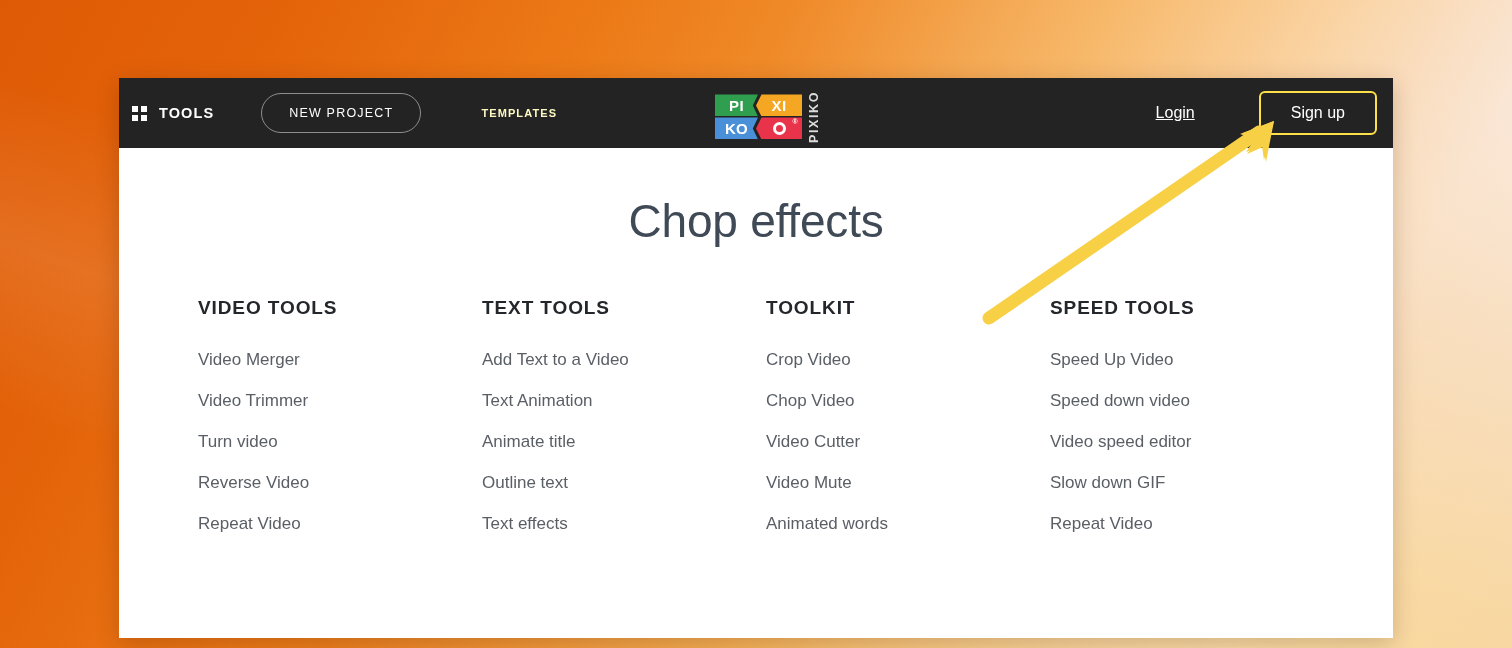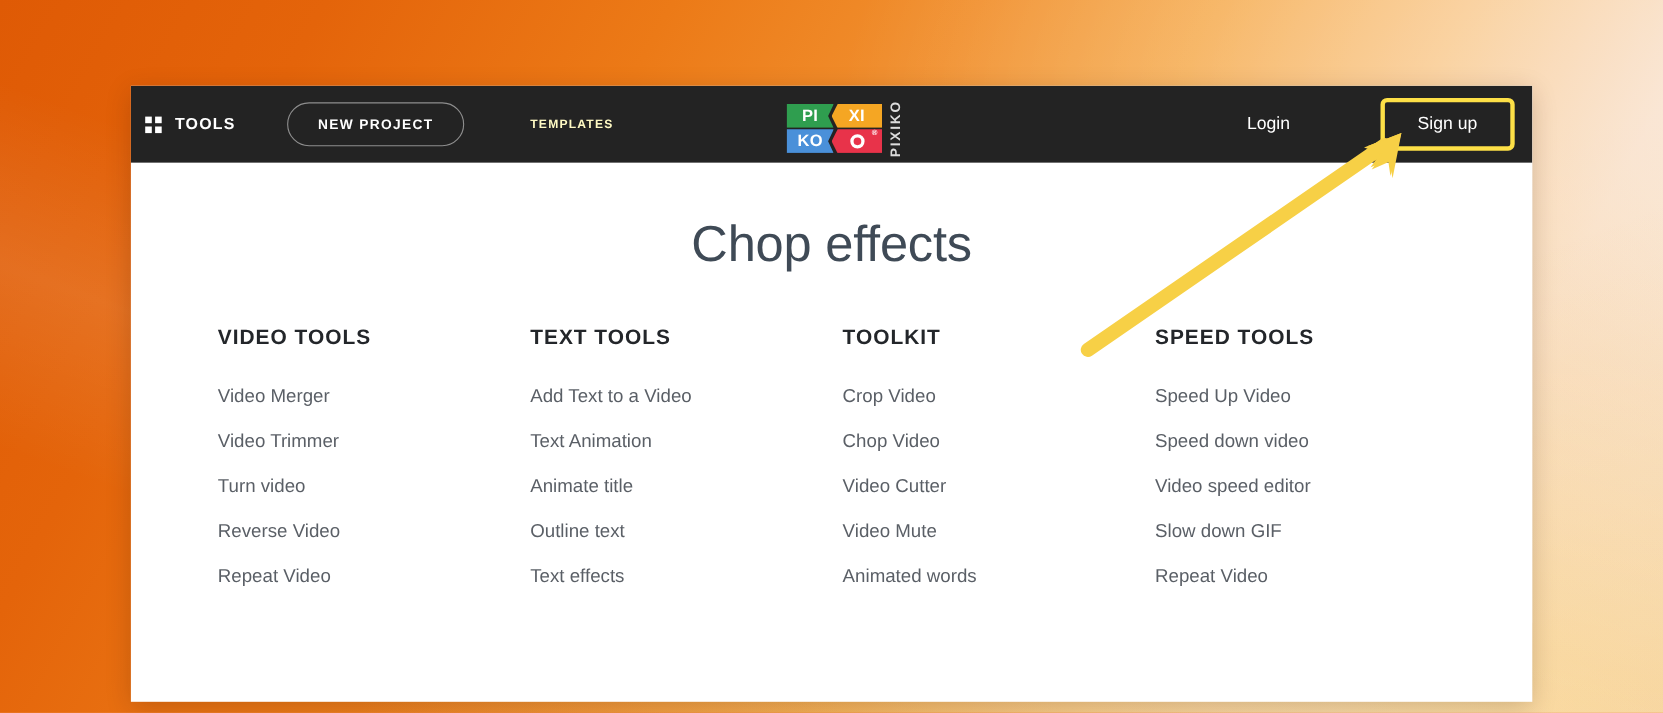--- a/index.html
+++ b/index.html
@@ -98,21 +98,21 @@
     font-weight: bold;
     letter-spacing: 1.1px;
   }
 
   .new-project-btn {
     margin-left: 47px;
     border: 1px solid #8e8e8e;
     border-radius: 22px;
     color: #ffffff;
     font-size: 12.5px;
-    font-weight: bold;
+    font-weight: normal;
     letter-spacing: 1.2px;
     padding: 12px 27px;
     background: transparent;
     cursor: pointer;
     font-family: "Liberation Sans", sans-serif;
   }
 
   .templates-link {
     margin-left: 60px;
     color: #fef9c3;
@@ -185,24 +185,25 @@
     right: 16px;
     top: 0;
     height: 70px;
     display: flex;
     align-items: center;
   }
   .login-link {
     color: #ffffff;
     font-size: 16px;
     cursor: pointer;
-    margin-right: 82px;
+    margin-right: 64px;
+    text-decoration: underline;
   }
   .signup-btn {
-    border: 4px solid #fde047;
+    border: 2px solid #fde047;
     border-radius: 6px;
     background: transparent;
     color: #ffffff;
     font-size: 16px;
     padding: 11px 30px;
     cursor: pointer;
     font-family: "Liberation Sans", sans-serif;
   }
 
   

